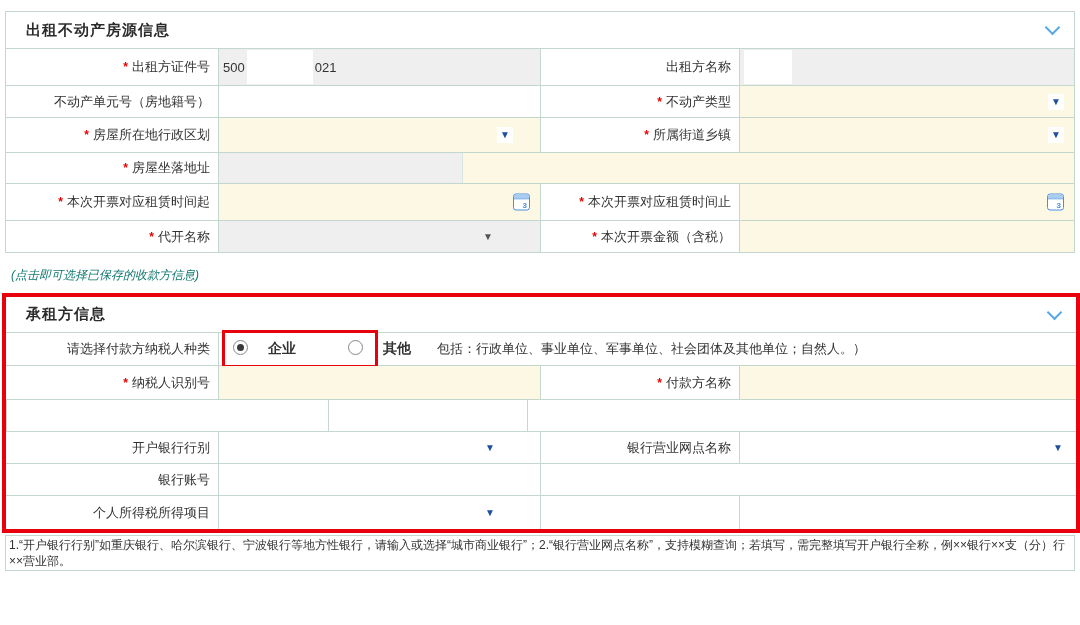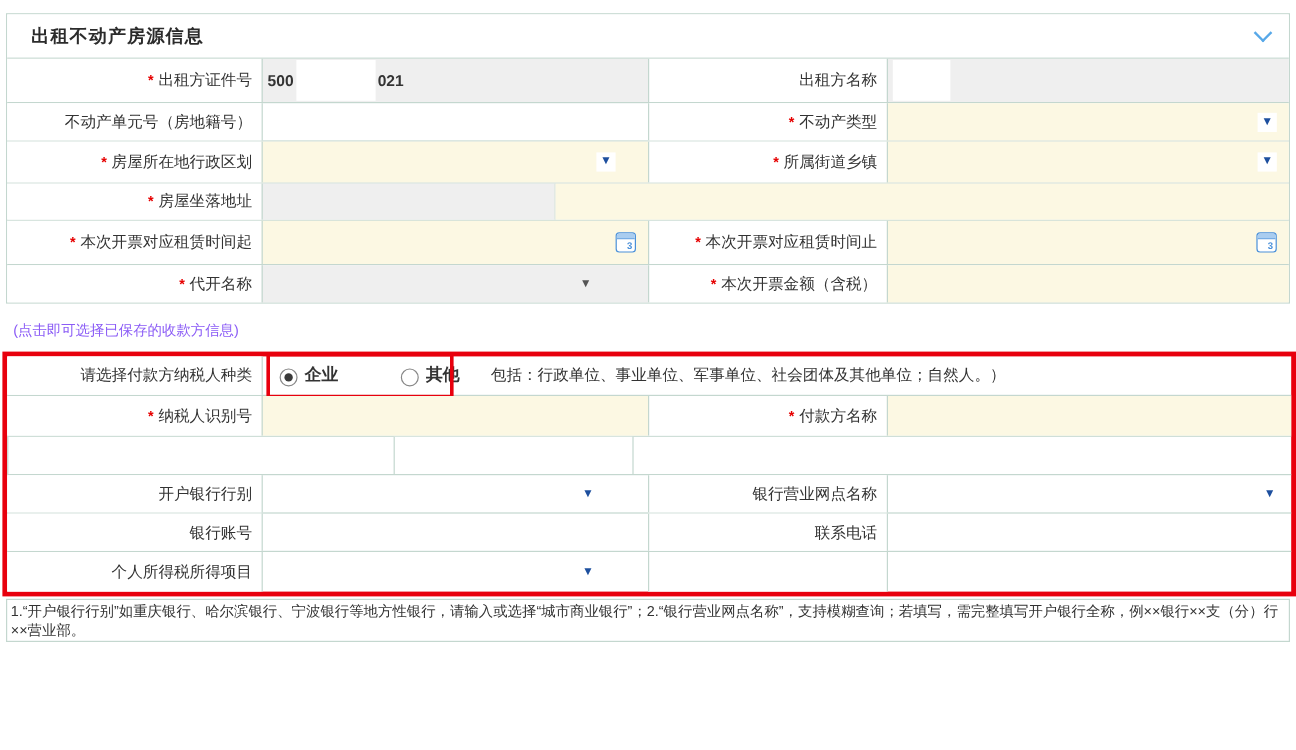--- a/index.html
+++ b/index.html
@@ -17,21 +17,21 @@
   .row{display:flex;border-bottom:1px solid #c4d7cf;position:relative;}
   .row:last-child{border-bottom:none;}
   .cell{position:relative;display:flex;align-items:center;box-sizing:border-box;}
   .lbl{justify-content:flex-end;padding-right:8px;font-size:13px;color:#333;background:#fff;}
   .fld{border-left:1px solid #c4d7cf;font-size:13px;padding-left:4px;}
   .w1{width:212px;}.w2{width:322px;}.w3{width:199px;border-left:1px solid #c4d7cf;}
   .w4{flex:1;}
   .h36{height:36px;}.h31{height:31px;}.h34{height:34px;}.h30{height:30px;}
   .h33{height:33px;}.h35{height:35px;}.h32{height:32px;}.h42{height:42px;}
   .yellow{background:#fcf8e3;}
-  .gray{background:#efefef;font-weight:bold;}
+  .gray{background:#efefef;}
   .req{color:#e60000;font-weight:bold;margin-right:4px;font-size:12px;font-style:normal;}
   .dd{position:absolute;top:50%;transform:translateY(-50%);color:#1d4f9e;font-size:10px;
       line-height:1;background:#fff;padding:3px 3px;cursor:pointer;}
   .dd.edge{right:10px;}
   .dd.mid{right:27px;}
   .dd.w2off{right:42px;}
   .dd.graydd{right:44px;color:#555;background:transparent;}
   .mask{display:inline-block;align-self:stretch;background:#fff;margin:1px 2px;}
   .cal{position:absolute;right:10px;top:50%;transform:translateY(-50%);width:15px;height:15px;
        border:1px solid #4a90d9;border-radius:3px;background:#fff;cursor:pointer;}
@@ -39,29 +39,29 @@
        border-radius:2px 2px 0 0;}
   .cal .cal-num{position:absolute;right:2px;bottom:0;font-size:8px;color:#4a90d9;
        font-style:normal;font-weight:bold;line-height:1;}
   .hint-row{border-bottom:1px solid #c4d7cf;font-size:12px;color:#333;padding:2px 4px;height:15px;
        line-height:14px;}
 
   
   .tabrow{display:flex;align-items:center;margin:6px 0 2px 0;height:32px;}
   .tab{border:1px solid #85bbe8;color:#3e97dc;font-size:14px;padding:5px 14px;background:#fff;
        cursor:pointer;letter-spacing:1px;}
-  .tabnote{font-size:12px;color:#8b5cf6;margin-left:6px;}
+  .tabnote{font-size:12px;color:#0f766e;margin-left:6px;font-style:italic;}
 
   
   .redbox{margin-left:-3px;width:1070px;border:4px solid #e8000d;background:#fff;}
   .radio-zone{position:relative;display:flex;align-items:center;flex:1;
        border-left:1px solid #c4d7cf;padding-left:12px;font-size:13px;}
   .radio-inner-box{position:absolute;left:3px;top:-3px;bottom:-3px;width:150px;
        border:3px solid #e8000d;pointer-events:none;}
-  .radio{display:inline-flex;align-items:flex-end;gap:6px;font-size:14px;font-weight:600;
+  .radio{display:inline-flex;align-items:flex-start;gap:20px;font-size:14px;font-weight:600;
        cursor:pointer;}
   .rdot{width:13px;height:13px;border:1px solid #888;border-radius:50%;background:#fff;
        position:relative;display:inline-block;}
   .rdot.sel::after{content:"";position:absolute;left:3px;top:3px;right:3px;bottom:3px;
        background:#3a3a3a;border-radius:50%;}
   .radio.first{margin-left:2px;}
   .radio.second{margin-left:52px;}
   .opts-note{margin-left:26px;font-size:13px;color:#333;white-space:nowrap;}
 
   
@@ -179,20 +179,24 @@
     </div>
 
   </div>
 
   <div class="tabrow">
     <span class="tabnote">(点击即可选择已保存的收款方信息)</span>
   </div>
 
   <div class="redbox">
 
+    <div class="sec-hd h35" style="border-bottom:1px solid #c4d7cf;">
+      <span class="t">承租方信息</span>
+      <span class="chev"></span>
+    </div>
 
     <div class="row h32">
       <div class="cell lbl w1">
           <span>请选择付款方纳税人种类</span>
         </div>
       <div class="radio-zone">
         <span class="radio-inner-box"></span>
         <span class="radio first">
           <i class="rdot sel"></i>
           <span>企业</span>
@@ -237,23 +241,20 @@
       <div class="cell fld w4">
         <span class="dd edge">▼</span>
       </div>
     </div>
 
     <div class="row h31">
       <div class="cell lbl w1">
           <span>银行账号</span>
         </div>
       <div class="cell fld w2"></div>
-      <div class="cell lbl w3">
-          <span>联系电话</span>
-        </div>
       <div class="cell fld w4"></div>
     </div>
 
     <div class="row h33">
       <div class="cell lbl w1">
           <span>个人所得税所得项目</span>
         </div>
       <div class="cell fld w2">
         <span class="dd w2off">▼</span>
       </div>

